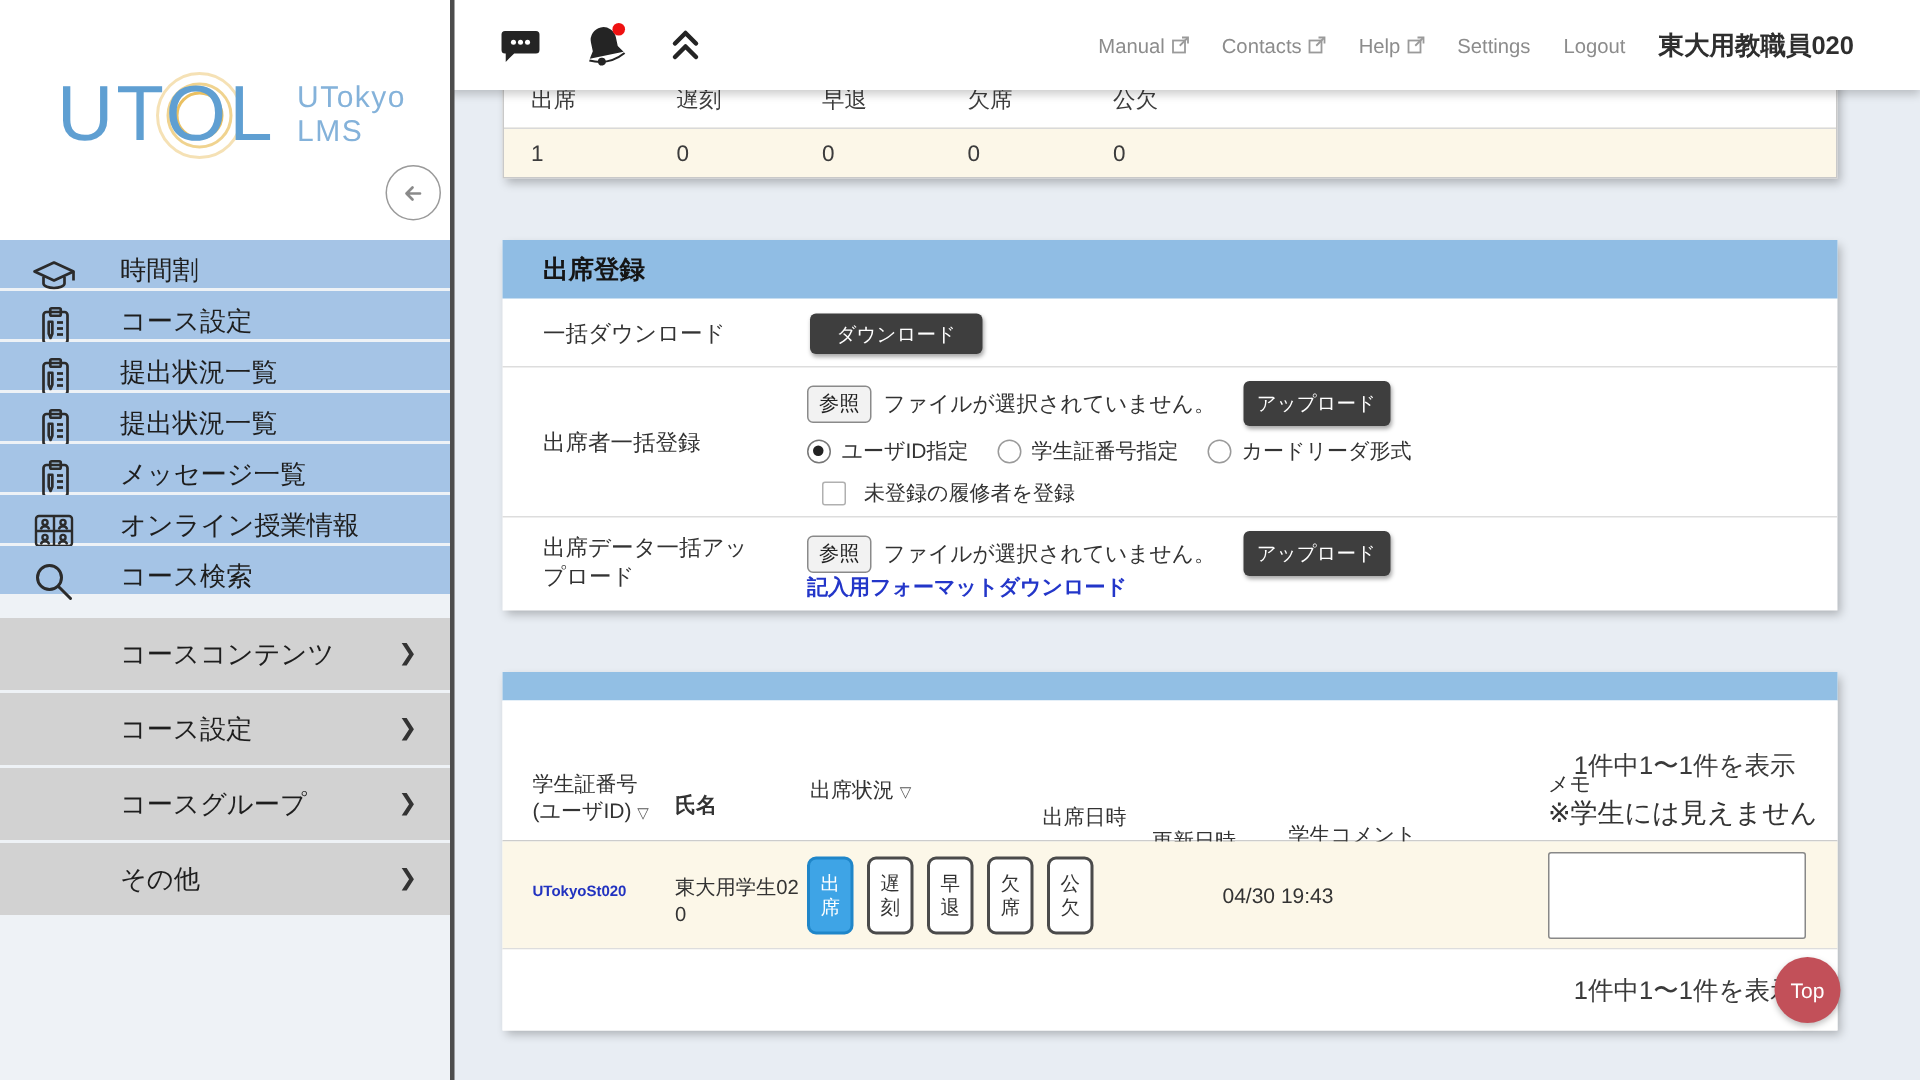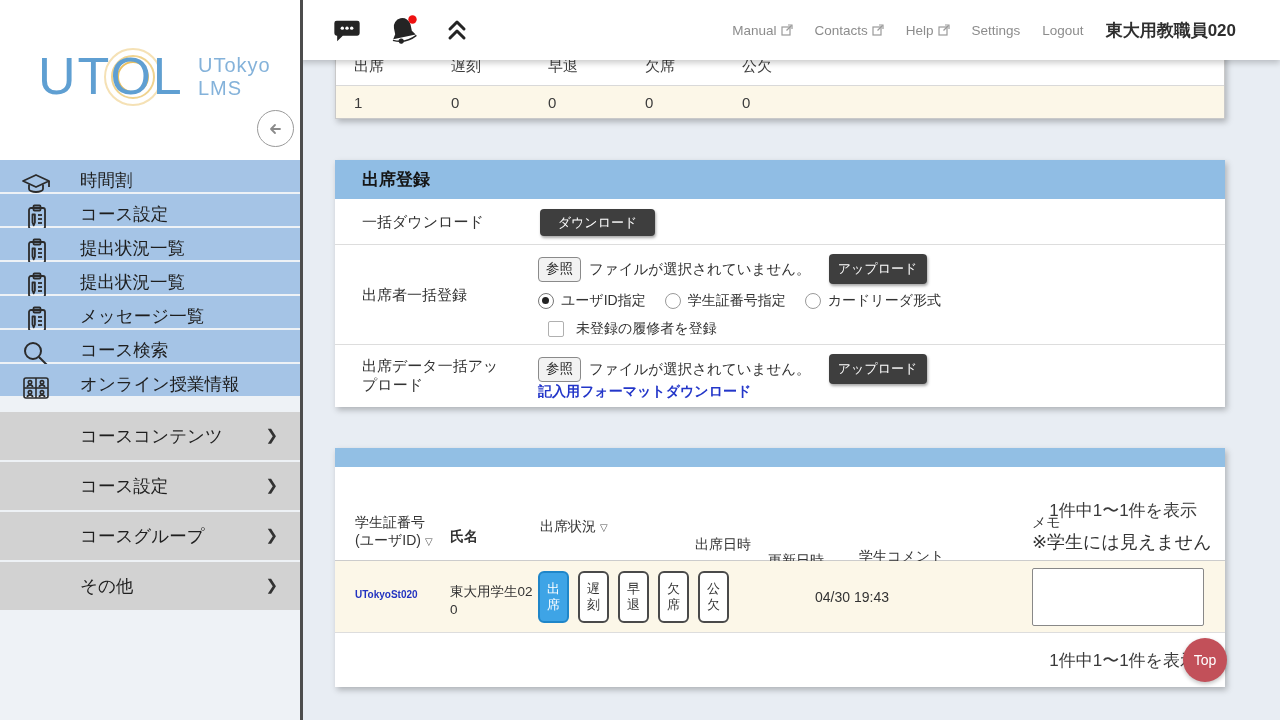--- a/index.html
+++ b/index.html
@@ -207,47 +207,47 @@
             <line x1="18" y1="21" x2="22" y2="21"></line>
             <path d="M12.5 12.5 v8 l1.2 2.8 1.2 -2.8 v-8 z"></path>
           </g>
         </svg>
     </span>
     <span class="nav-label">メッセージ一覧</span>
   </div>
   <div class="nav-item">
     <span class="nav-icon">
       <svg width="32" height="32" viewBox="0 0 32 32">
-          <g fill="none" stroke="#2b2b2b" stroke-width="2" stroke-linecap="round">
-            <circle cx="13" cy="13" r="8"></circle>
-            <line x1="19.5" y1="19.5" x2="27" y2="27"></line>
-          </g>
-        </svg>
-    </span>
-    <span class="nav-label">コース検索</span>
-  </div>
-  <div class="nav-item">
-    <span class="nav-icon">
-      <svg width="32" height="32" viewBox="0 0 32 32">
           <g fill="none" stroke="#2b2b2b" stroke-width="1.6" stroke-linejoin="round">
             <rect x="4" y="6" width="24" height="20" rx="2"></rect>
             <line x1="16" y1="6" x2="16" y2="26"></line>
             <line x1="4" y1="16" x2="28" y2="16"></line>
             <circle cx="10" cy="10.3" r="1.7"></circle>
             <path d="M7.2 15 a2.9 2.9 0 0 1 5.6 0"></path>
             <circle cx="22" cy="10.3" r="1.7"></circle>
             <path d="M19.2 15 a2.9 2.9 0 0 1 5.6 0"></path>
             <circle cx="10" cy="20.3" r="1.7"></circle>
             <path d="M7.2 25 a2.9 2.9 0 0 1 5.6 0"></path>
             <circle cx="22" cy="20.3" r="1.7"></circle>
             <path d="M19.2 25 a2.9 2.9 0 0 1 5.6 0"></path>
           </g>
         </svg>
     </span>
     <span class="nav-label">オンライン授業情報</span>
+  </div>
+  <div class="nav-item">
+    <span class="nav-icon">
+      <svg width="32" height="32" viewBox="0 0 32 32">
+          <g fill="none" stroke="#2b2b2b" stroke-width="2" stroke-linecap="round">
+            <circle cx="13" cy="13" r="8"></circle>
+            <line x1="19.5" y1="19.5" x2="27" y2="27"></line>
+          </g>
+        </svg>
+    </span>
+    <span class="nav-label">コース検索</span>
   </div>
 
   <div class="nav-band"></div>
 
   <div class="sub-item">
     <span class="nav-label">コースコンテンツ</span>
     <span class="chev">❯</span>
   </div>
   <div class="sub-item">
     <span class="nav-label">コース設定</span>

